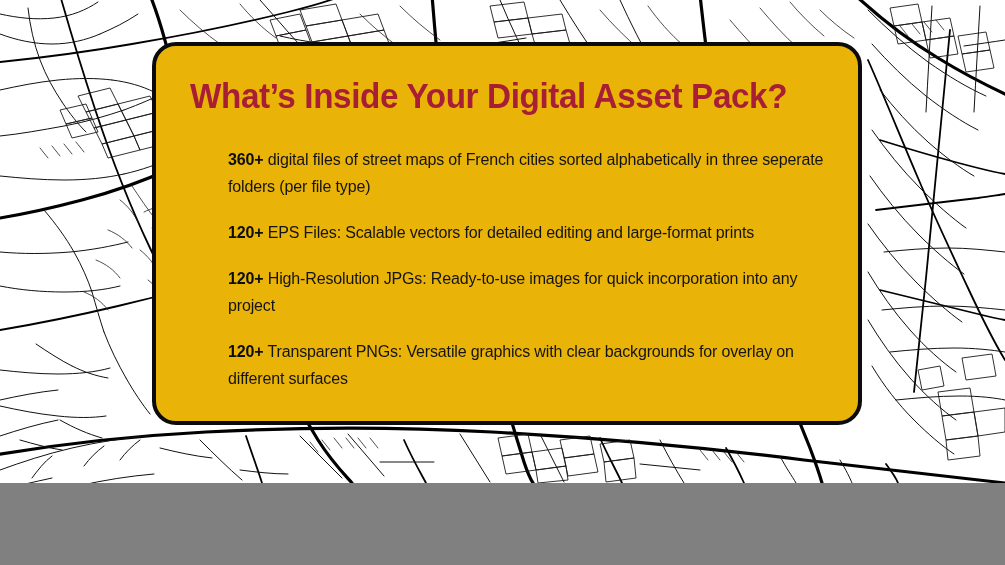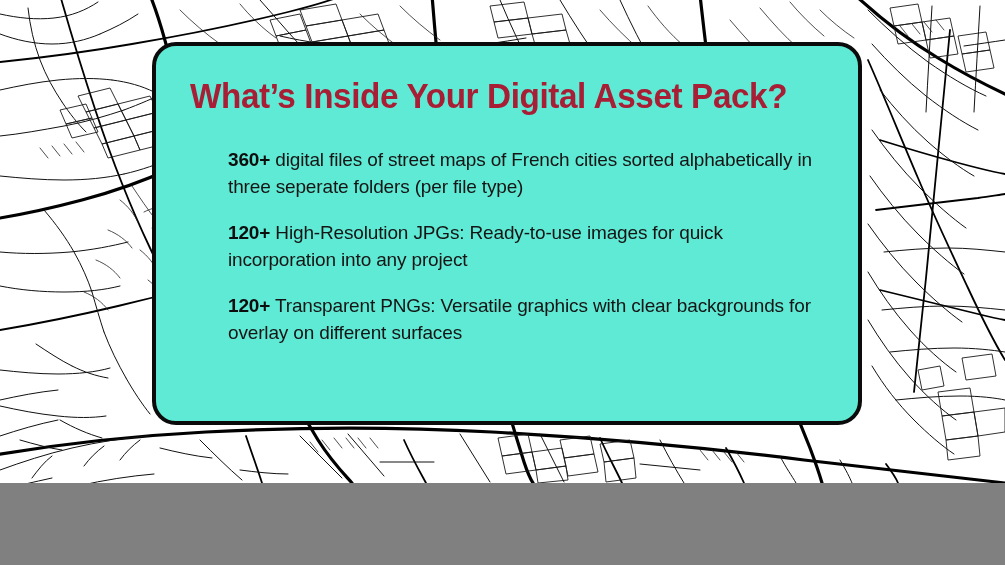--- a/index.html
+++ b/index.html
@@ -45,21 +45,21 @@
   }
 
   
   #info-card {
     position: absolute;
     left: 152px;
     top: 42px;
     width: 710px;
     height: 383px;
     box-sizing: border-box;
-    background: #5eead4;
+    background: #eab308;
     border: 4px solid #0b0b0b;
     border-radius: 24px;
   }
 
   #card-title {
     position: absolute;
     left: 34px;
     top: 30px;
     margin: 0;
     font-size: 35px;
@@ -73,21 +73,21 @@
   }
 
   #feature-list {
     position: absolute;
     left: 72px;
     top: 100px;
     width: 600px;
   }
   .feature-item {
     margin: 0 0 19px 0;
-    font-size: 19px;
+    font-size: 16px;
     line-height: 27px;
     color: #141414;
     letter-spacing: -0.15px;
   }
   .feature-item:last-child { margin-bottom: 16px; }
   .feature-count {
     font-weight: bold;
     color: #0d0d0d;
   }
   .feature-text { font-weight: normal; }
@@ -338,20 +338,23 @@
   <div id="info-card">
 
     <h1 id="card-title">What’s Inside Your Digital Asset Pack?</h1>
 
     <div id="feature-list">
 
       <p class="feature-item">
         <span class="feature-count">360+</span><span class="feature-text"> digital files of street maps of French cities sorted alphabetically in three seperate folders (per file type)</span>
       </p>
 
+      <p class="feature-item">
+        <span class="feature-count">120+</span><span class="feature-text"> EPS Files: Scalable vectors for detailed editing and large-format prints</span>
+      </p>
 
       <p class="feature-item">
         <span class="feature-count">120+</span><span class="feature-text"> High-Resolution JPGs: Ready-to-use images for quick incorporation into any project</span>
       </p>
 
       <p class="feature-item">
         <span class="feature-count">120+</span><span class="feature-text"> Transparent PNGs: Versatile graphics with clear backgrounds for overlay on different surfaces</span>
       </p>
 
     </div>

